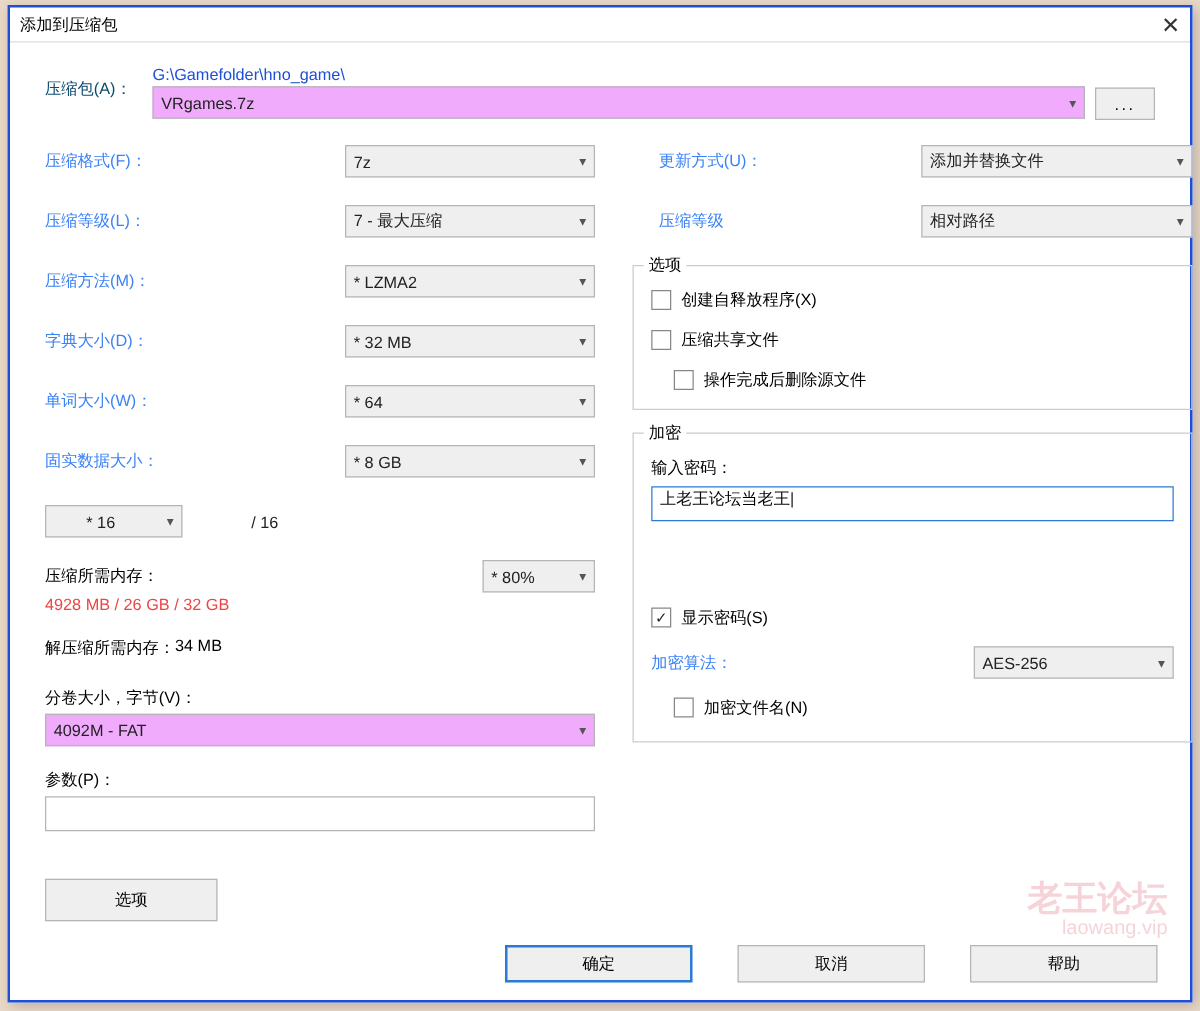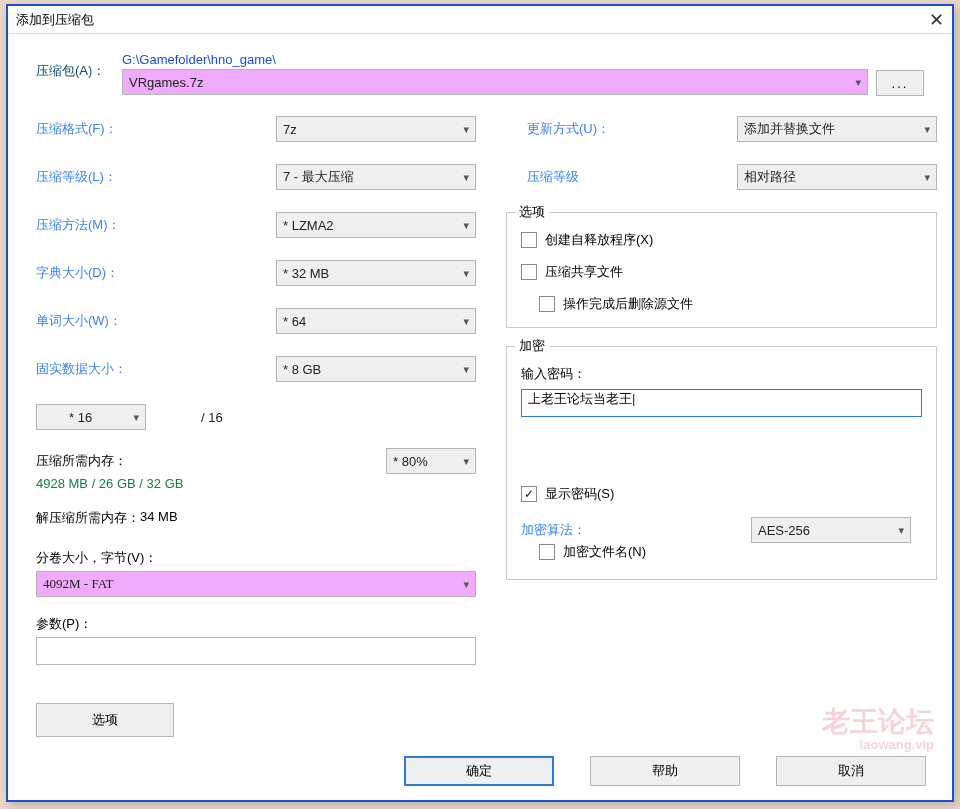--- a/index.html
+++ b/index.html
@@ -113,21 +113,21 @@
       color: #222;
     }
     .mem-block { margin-top: -4px; margin-bottom: 12px; }
     .mem-row1 {
       display: flex;
       align-items: center;
     }
     .mem-lbl { width: 240px; }
     .mem-sub {
       font-size: 13px;
-      color: #15803d;
+      color: #ef4444;
       margin-top: 2px;
     }
     .decomp-row {
       display: flex;
       margin-top: 18px;
       margin-bottom: 22px;
       padding-right: 4px;
     }
     .vol-label { margin-bottom: 4px; }
     .params-label { margin-top: 18px; margin-bottom: 4px; }
@@ -201,21 +201,22 @@
       border: 1.5px solid #2a7bd6;
       padding: 0 6px;
       font-size: 13px;
       background: #fff;
     }
     .enc-spacer { height: 68px; }
     .enc-algo-row {
       display: flex;
       align-items: center;
       margin-top: 12px;
-      margin-bottom: 0;
+      margin-bottom: 14px;
+      gap: 28px;
     }
     .enc-algo-row .form-label { width: 230px; }
     .enc-algo-row .combo-sm { width: 160px; }
     .button-bar {
       position: absolute;
       bottom: 14px;
       right: 26px;
       display: flex;
       gap: 36px;
       padding-left: 16px;
@@ -239,22 +240,22 @@
       right: 18px;
       bottom: 48px;
       font-size: 28px;
       font-weight: bold;
       color: rgba(220,80,100,0.25);
       pointer-events: none;
       text-align: right;
       line-height: 1.1;
     }
     .watermark-sub {
-      font-size: 13px;
-      font-weight: bold;
+      font-size: 16px;
+      font-weight: normal;
     }
     .caret::after {
       content: "|";
       color: #222;
       animation: blink 1s steps(1) infinite;
     }
     @keyframes blink { 50% { opacity: 0; } }
   </style>
 </head>
 <body>
@@ -350,21 +351,21 @@
           </div>
           <div class="mem-sub">4928 MB / 26 GB / 32 GB</div>
         </div>
 
         <div class="decomp-row">
           <span>解压缩所需内存：</span>
           <span>34 MB</span>
         </div>
 
         <div class="vol-label">分卷大小，字节(V)：</div>
-        <div class="combo combo-white" style="width:100%;font-family:Liberation Serif, serif;">
+        <div class="combo combo-white" style="width:100%;">
           <span>4092M - FAT</span>
           <span class="combo-arrow">▾</span>
         </div>
 
         <div class="params-label">参数(P)：</div>
         <input class="text-input" type="text" style="">
 
         <div class="options-btn">
           <span>选项</span>
         </div>
@@ -439,19 +440,19 @@
   <div class="watermark">
     <div>老王论坛</div>
     <div class="watermark-sub">laowang.vip</div>
   </div>
 
   <div class="button-bar">
     <div class="btn btn-primary">
       <span>确定</span>
     </div>
     <div class="btn">
-      <span>帮助</span>
+      <span>取消</span>
     </div>
     <div class="btn">
-      <span>取消</span>
+      <span>帮助</span>
     </div>
   </div>
 </div>
 
 </body></html>

